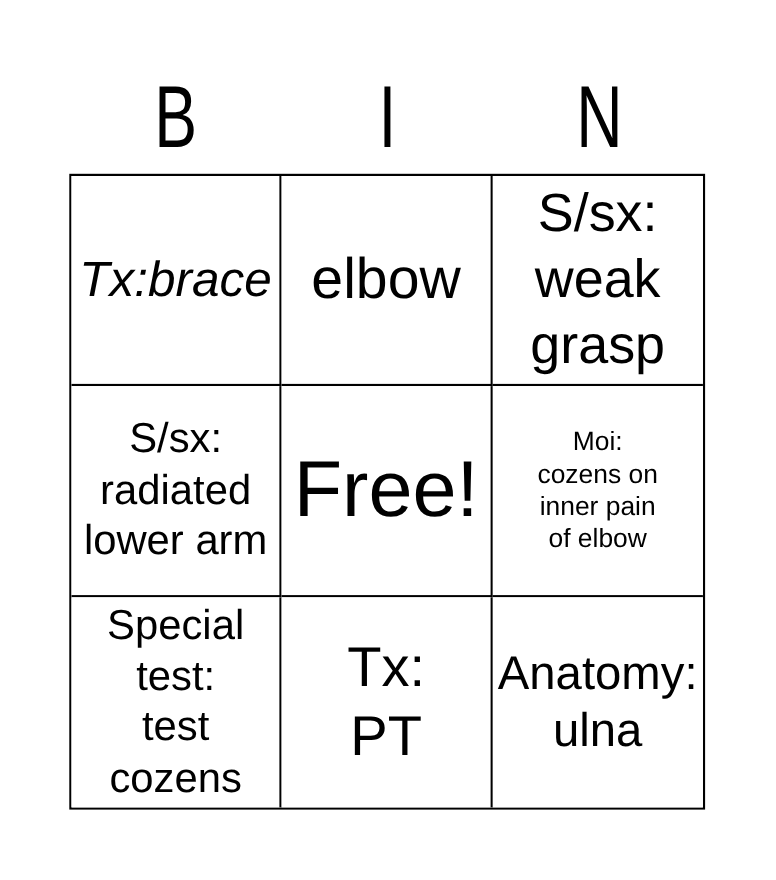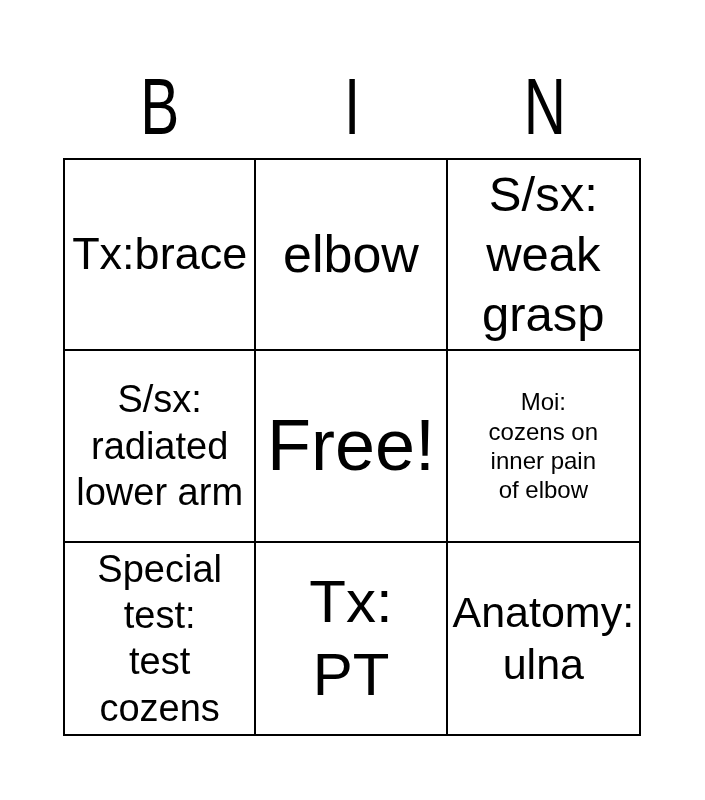--- a/index.html
+++ b/index.html
@@ -69,27 +69,27 @@
     cursor: pointer;
     background: #ffffff;
   }
   .cell.last-col { border-right: none; }
   .cell.last-row { border-bottom: none; }
   .ln {
     line-height: 1.22;
     white-space: nowrap;
   }
   
-  .fs45 .ln { font-size: 45px; }
+  .fs45 .ln { font-size: 45px; font-style: italic; }
   .fs52 .ln { font-size: 52px; }
   .fs49 .ln { font-size: 49px; }
   .fs38 .ln { font-size: 38px; }
   .fs72 .ln { font-size: 72px; text-align: center; }
   .fs36 .ln { font-size: 24px; }
-  .fs74 .ln { font-size: 60px; }
+  .fs74 .ln { font-size: 51px; }
   .fs43 .ln { font-size: 43px; }
 </style>
 </head>
 <body>
 
 <div class="bingo-page">
 
   <div class="card-header">
     <div class="header-col">
       <span class="header-letter">B</span>

